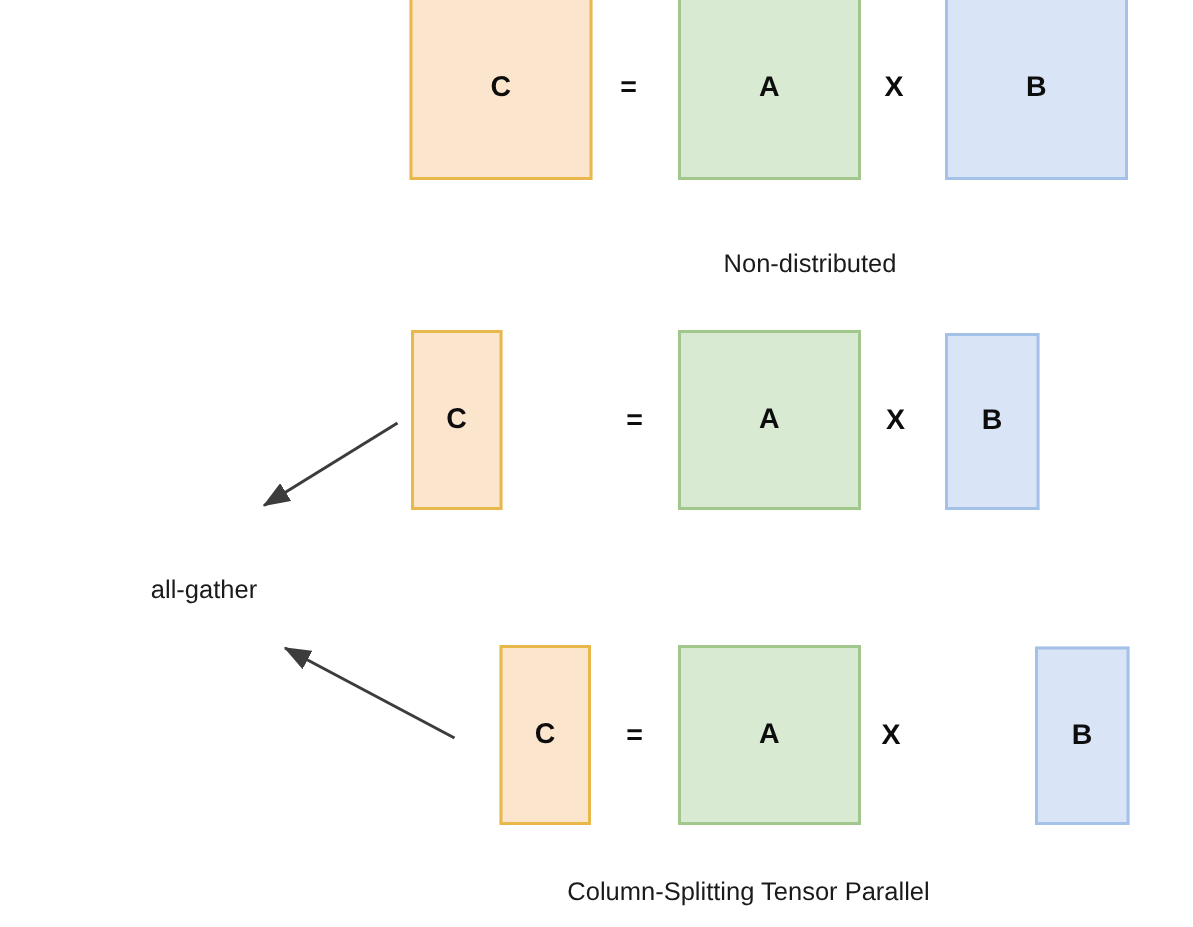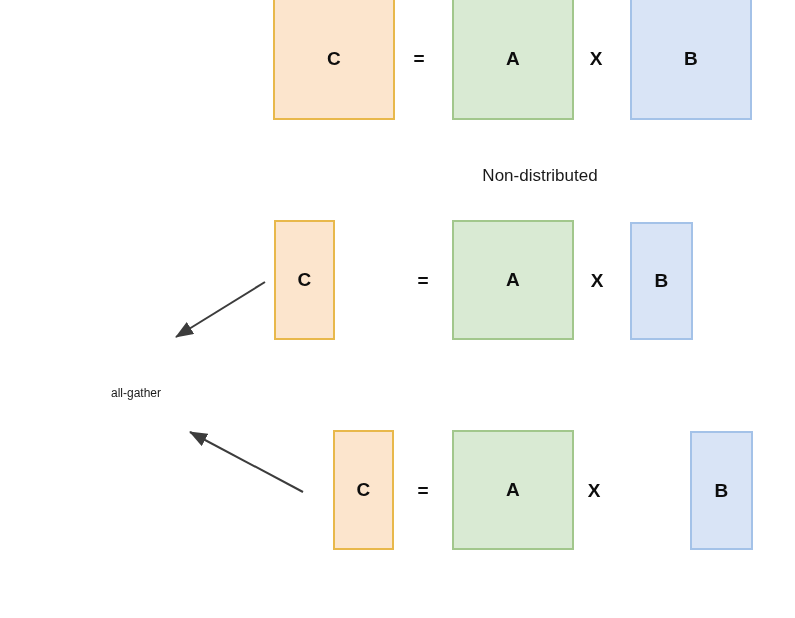--- a/index.html
+++ b/index.html
@@ -60,21 +60,21 @@
   .caption {
     position: absolute;
     font-size: 17px;
     color: #1a1a1a;
     white-space: nowrap;
     transform: translate(-50%, -50%);
     text-align: center;
   }
   .annotation {
     position: absolute;
-    font-size: 12px;
+    font-size: 17px;
     line-height: 25px;
     color: #1a1a1a;
     transform: translate(-50%, -50%);
     white-space: nowrap;
   }
   svg.arrows {
     position: absolute;
     left: 0; top: 0;
     width: 795px;
     height: 618px;
@@ -130,20 +130,21 @@
   <div class="matrix-box box-a" style="left:452px; top:430px; width:122px; height:120px;">
     <span class="matrix-label">A</span>
   </div>
 
   <div class="op-symbol" style="left:594px; top:491px;">X</div>
 
   <div class="matrix-box box-b" style="left:690px; top:431px; width:63px; height:119px;">
     <span class="matrix-label">B</span>
   </div>
 
+  <div class="caption" style="left:499px; top:595px;">Column-Splitting Tensor Parallel</div>
 
   <div class="annotation" style="left:136px; top:393px;">
     <div>all-gather</div>
   </div>
 
   <svg class="arrows" viewBox="0 0 795 618">
     <defs>
       <marker id="arrowhead" markerWidth="9" markerHeight="7" refX="8.5" refY="3.5" orient="auto" markerUnits="strokeWidth">
         <polygon points="0 0, 9 3.5, 0 7" fill="#3c3c3c"></polygon>
       </marker>

